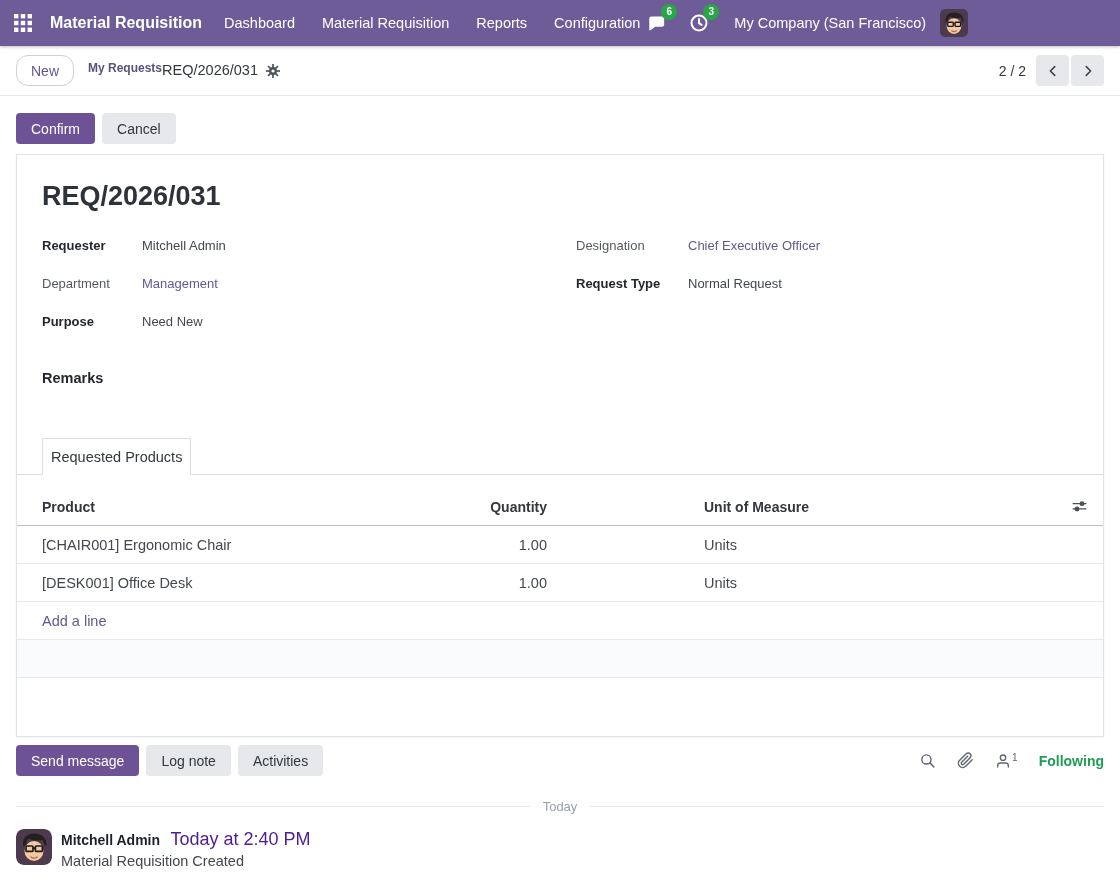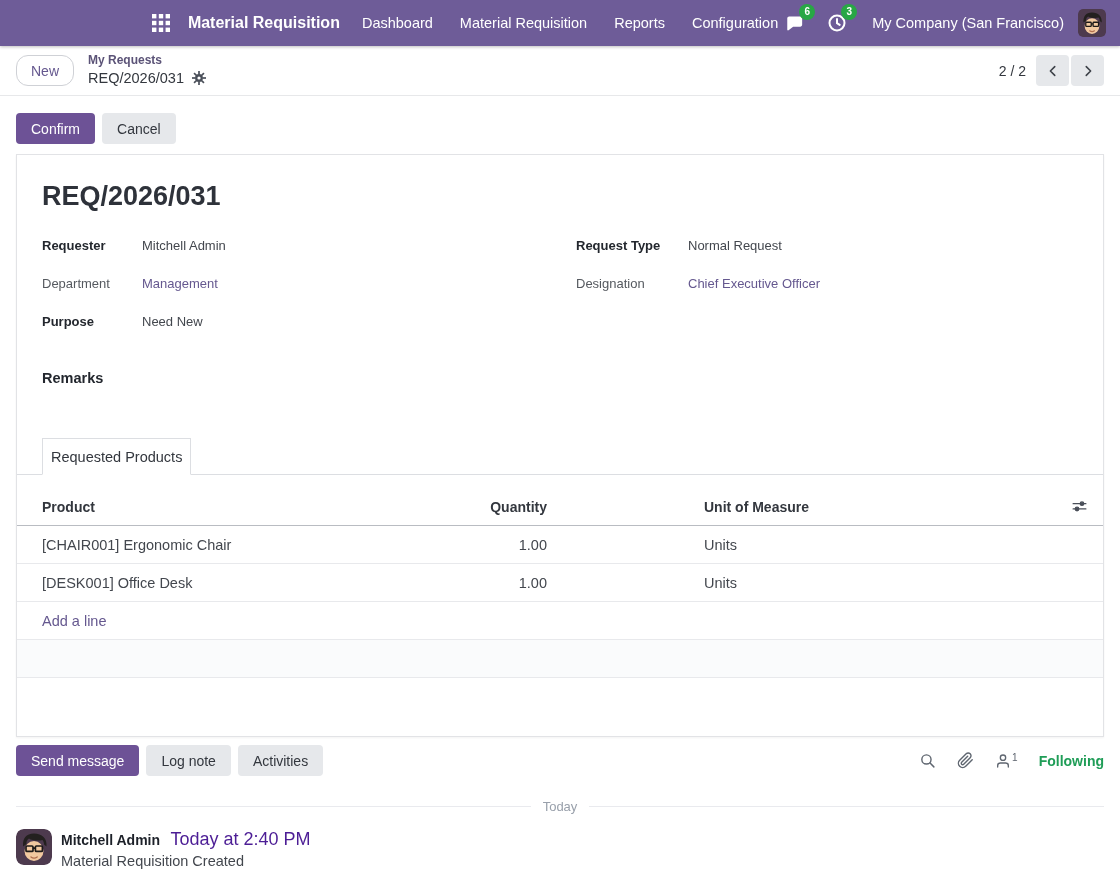--- a/index.html
+++ b/index.html
@@ -5,21 +5,21 @@
   * { box-sizing: border-box; }
   html,body { margin:0; padding:0; }
   body {
     width:1120px; height:880px; overflow:hidden;
     font-family:"Liberation Sans", sans-serif;
     background:#fff; color:#374151;
   }
   
   .navbar {
     height:46px; background:var(--navbar-bg,#6e5c98); color:#fff;
-    display:flex; align-items:center; justify-content:flex-end;
+    display:flex; align-items:center; justify-content:flex-start;
     box-shadow:0 1px 3px rgba(0,0,0,.25); position:relative; z-index:5;
   }
   .nav-left { display:flex; align-items:center; height:100%; }
   .apps-btn { width:46px; height:46px; border:none; background:transparent; display:flex; align-items:center; justify-content:center; cursor:pointer; }
   .app-title { font-size:16px; font-weight:600; margin:0 22px 0 4px; white-space:nowrap; cursor:pointer; }
   .nav-menu { display:flex; gap:27px; font-size:14.5px; }
   .nav-menu a { color:#fff; text-decoration:none; cursor:pointer; }
   .nav-right { display:flex; align-items:center; padding-right:14px; }
   .nav-icon { position:relative; width:34px; height:30px; display:flex; align-items:center; justify-content:center; cursor:pointer; }
   .nav-icon + .nav-icon { margin-left:8px; }
@@ -27,21 +27,21 @@
     position:absolute; top:-4px; right:-3px;
     background:var(--badge-green,#28a745); color:#fff;
     font-size:10px; font-weight:700; min-width:16px; height:16px;
     line-height:16px; text-align:center; border-radius:9px; padding:0 3px;
   }
   .company { font-size:14.5px; margin:0 14px 0 18px; cursor:pointer; white-space:nowrap; }
   .nav-avatar { width:28px; height:28px; border-radius:5px; overflow:hidden; cursor:pointer; flex:0 0 28px; }
   
   .control-panel { height:50px; display:flex; align-items:center; padding:0 16px; border-bottom:1px solid #e7e8ea; background:#fff; }
   .new-btn { height:31px; padding:0 14px; border:1px solid #cfd1d6; border-radius:12px; background:#fff; color:var(--link,#65588f); font-size:14px; font-weight:500; cursor:pointer; font-family:inherit; }
-  .breadcrumbs { margin-left:14px; display:flex; flex-direction:column; justify-content:flex-start; line-height:1.3; }
+  .breadcrumbs { margin-left:14px; display:flex; flex-direction:row; justify-content:flex-start; line-height:1.3; }
   .bc-parent { font-size:12px; font-weight:700; color:#5b5377; cursor:pointer; }
   .bc-current { font-size:14.5px; color:#33373e; display:flex; align-items:center; gap:8px; }
   .pager { margin-left:auto; display:flex; align-items:center; gap:10px; font-size:14px; color:#33373e; }
   .pager-btns { display:flex; gap:2px; }
   .pager-btn { width:33px; height:31px; background:#e6e8eb; border:none; border-radius:4px; display:flex; align-items:center; justify-content:center; cursor:pointer; }
   
   .action-row { padding:17px 16px 10px; display:flex; gap:7px; }
   .btn { height:31px; padding:0 15px; border-radius:4px; font-size:14px; font-weight:500; border:none; cursor:pointer; font-family:inherit; }
   .btn-primary { background:var(--primary,#6d5296); color:#fff; }
   .btn-secondary { background:#e6e8eb; color:#33373e; }
@@ -212,26 +212,26 @@
         <span class="field-label lbl-reg">Department</span>
         <a class="field-value link">Management</a>
       </div>
       <div class="field-row">
         <span class="field-label lbl-bold">Purpose</span>
         <span class="field-value">Need New</span>
       </div>
     </div>
     <div class="col-right">
       <div class="field-row">
+        <span class="field-label lbl-reg">Designation</span>
+        <a class="field-value link">Chief Executive Officer</a>
+      </div>
+      <div class="field-row">
         <span class="field-label lbl-bold">Request Type</span>
         <span class="field-value">Normal Request</span>
-      </div>
-      <div class="field-row">
-        <span class="field-label lbl-reg">Designation</span>
-        <a class="field-value link">Chief Executive Officer</a>
       </div>
     </div>
   </div>
 
   <div class="remarks">
     <div class="remarks-label">Remarks</div>
     <div class="remarks-body"></div>
   </div>
 
   <div class="notebook-header">

